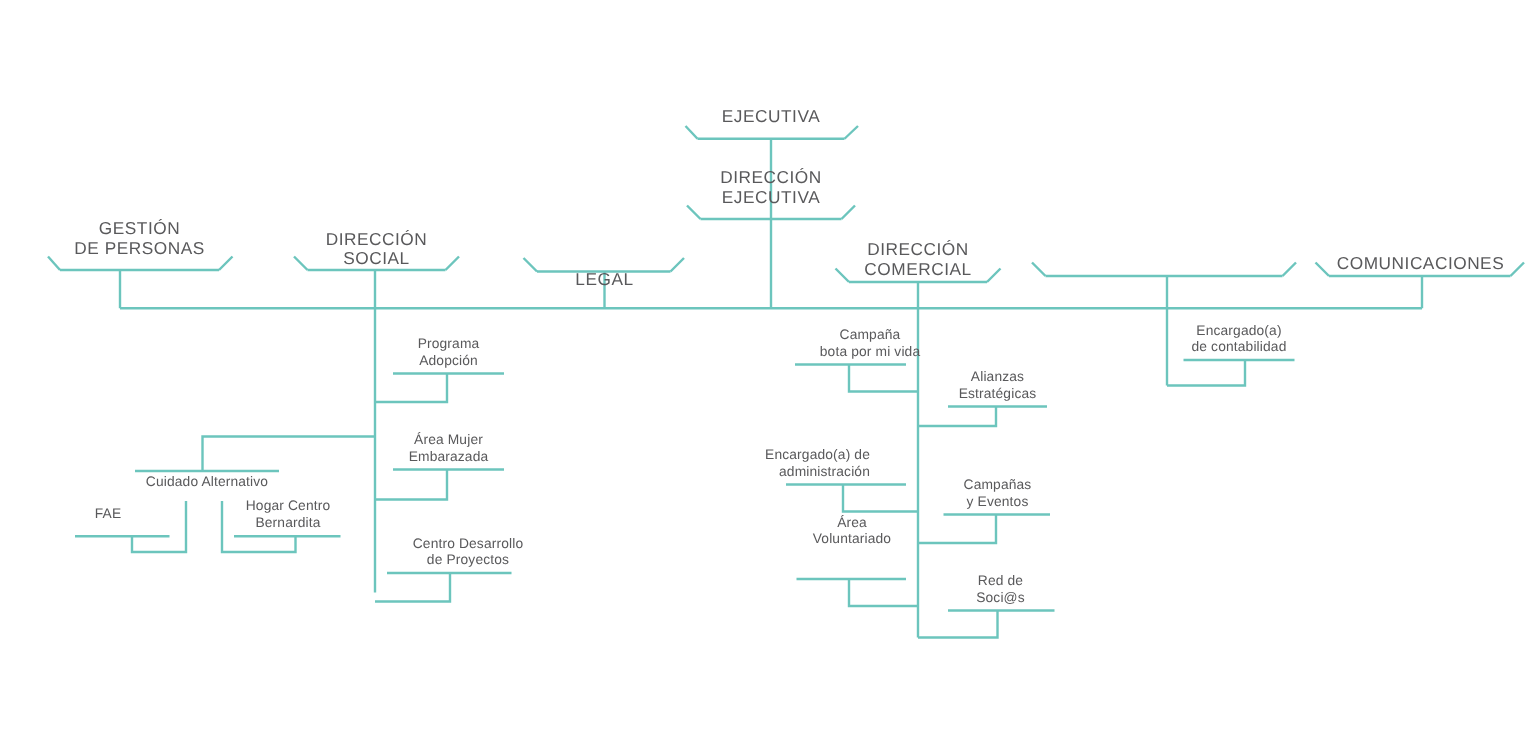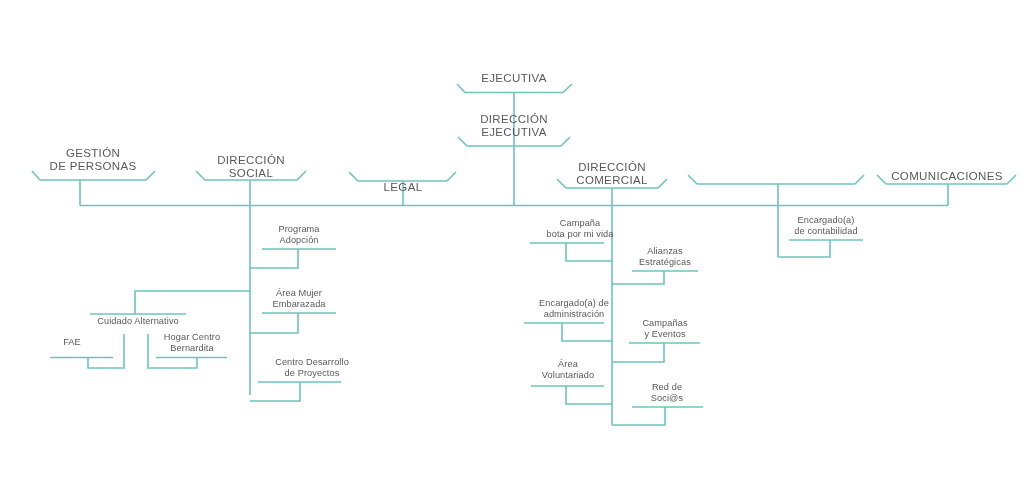--- a/index.html
+++ b/index.html
@@ -169,27 +169,27 @@
 
   <div class="node-label sub" style="left: 153px; top: 332px; width: 78px; color: rgb(89, 89, 91);">Hogar Centro
 Bernardita</div>
 
   <div class="node-label sub" style="left: 526px; top: 218px; width: 82px; color: rgb(89, 89, 91); margin-left: 13px;">Campaña
 bota por mi vida</div>
 
   <div class="node-label sub" style="left: 629px; top: 246px; width: 72px; color: rgb(89, 89, 91);">Alianzas
 Estratégicas</div>
 
-  <div class="node-label sub" style="left: 530px; top: 298px; width: 88px; color: rgb(89, 89, 91);">Encargado(a) de
+  <div class="node-label sub" style="left: 492px; top: 298px; width: 88px; color: rgb(89, 89, 91); text-align: right;">Encargado(a) de
 administración</div>
 
   <div class="node-label sub" style="left: 628px; top: 318px; width: 74px; color: rgb(89, 89, 91);">Campañas
 y Eventos</div>
 
-  <div class="node-label sub" style="left: 531px; top: 359px; width: 74px; color: rgb(89, 89, 91);">Área
+  <div class="node-label sub" style="left: 531px; top: 343px; width: 74px; color: rgb(89, 89, 91);">Área
 Voluntariado</div>
 
   <div class="node-label sub" style="left: 631px; top: 382px; width: 72px; color: rgb(89, 89, 91);">Red de
 Soci@s</div>
 
   <div class="node-label sub" style="left: 787px; top: 215px; width: 78px; color: rgb(89, 89, 91);">Encargado(a)
 de contabilidad</div>
 
 </div>
 

